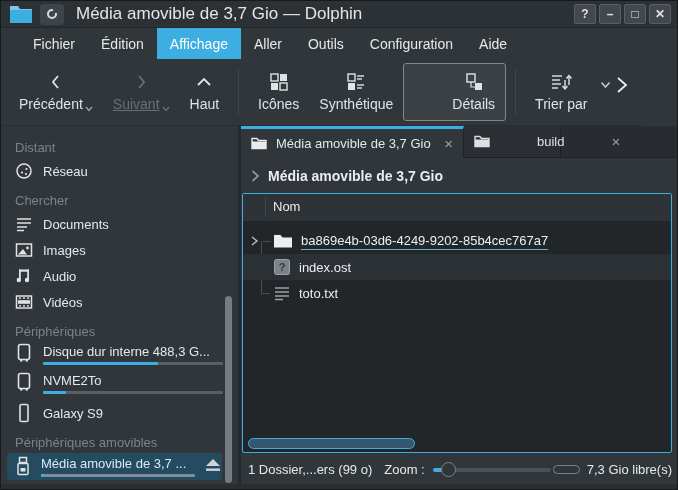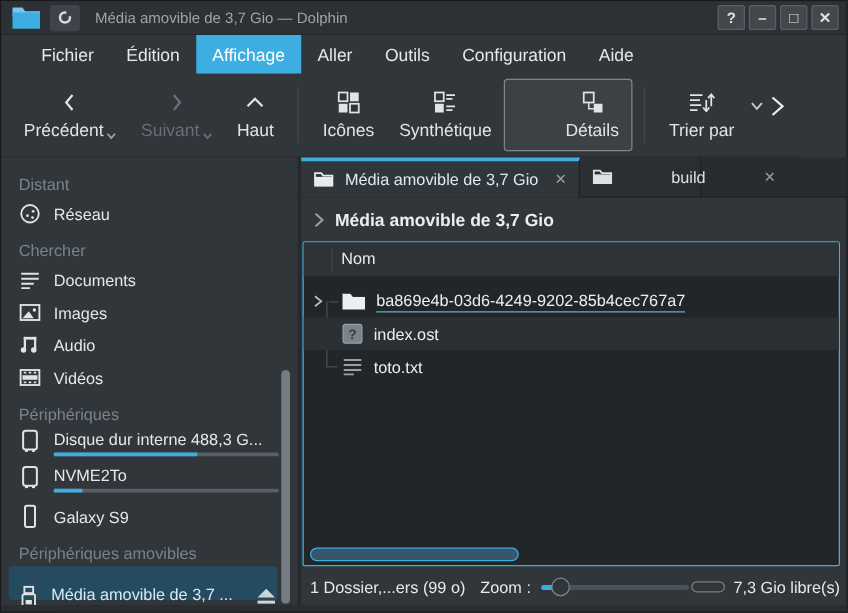--- a/index.html
+++ b/index.html
@@ -10,40 +10,40 @@
     border:1px solid #17191b;
   }
   .icon { display:block; flex-shrink:0; }
 
   
   #titlebar { position:absolute; left:0; top:0; width:676px; height:27px;
     background:#2c3136; display:flex; align-items:center; border-bottom:1px solid #26292c; }
   .app-icon { margin-left:8px; }
   .win-badge { width:24px; height:21px; margin-left:7px; background:#3e4449;
     border-radius:3px; display:flex; align-items:center; justify-content:center; }
-  .tb-title { margin-left:12px; font-size:12px; color:#a3a3a3; }
+  .tb-title { margin-left:12px; font-size:17px; color:#e5e5e5; }
   .tb-btns { margin-left:auto; margin-right:6px; display:flex; gap:3px; }
   .tb-btn { width:22px; height:20px; background:#43484d; border:1px solid #595f64;
     border-radius:2px; display:flex; align-items:center; justify-content:center;
     font-size:12px; font-weight:bold; color:#dfe3e6; }
 
   
   #menubar { position:absolute; left:16px; top:27px; width:676px; height:31px;
     background:#31363b; display:flex; align-items:stretch; padding-left:3px; }
   .menu-item { display:flex; align-items:center; padding:0 13px; font-size:14px; color:#e6e9ea; }
   .menu-item.active { background:#3daee2; color:#ffffff; }
 
   
   #toolbar { position:absolute; left:0; top:58px; width:640px; height:67px;
     background:#31363b; display:flex; align-items:center; padding-left:8px;
     border-bottom:1px solid #2a2d31; }
   .tool-btn { display:flex; flex-direction:column; align-items:center; justify-content:center;
     height:58px; padding:0 10px; font-size:14px; color:#dfe4e7; position:relative; }
   .tool-btn .lbl-row { display:flex; align-items:flex-end; gap:2px; margin-top:4px; }
-  .tool-btn.disabled { color:#686f75; }
+  .tool-btn.disabled { color:#686f75;text-decoration:underline; }
   .tool-btn.pressed { background:#3c4146; border:1px solid #7f868c; border-radius:3px;padding-left:48px; }
   .tool-sep { width:1px; height:44px; background:#42474c; margin:0 9px; align-self:center; }
   .sort-caret { align-self:center; margin-left:2px; transform:translateY(-7px); }
   .overflow-btn { margin-left:auto; margin-right:13px; align-self:center; transform:translateY(-7px); }
 
   
   #sidebar { position:absolute; left:0; top:125px; width:237px; height:358px;
     padding-top:12px; background:#31363b; }
   .side-header { height:20px; line-height:20px; padding-left:14px; color:#7b838a;
     font-size:13px; margin-top:7px; }
@@ -51,21 +51,21 @@
   .side-item { height:26px; display:flex; align-items:center; padding-left:14px;
     gap:10px; color:#e4e8ea; font-size:13px; }
   .side-item .icon { color:#dfe3e6; }
   .device { height:29px; align-items:flex-start; padding-top:1px; }
   .dev-col { display:flex; flex-direction:column; width:182px; }
   .dev-label { font-size:13px; line-height:17px; white-space:nowrap; overflow:hidden; }
   .dev-bar { height:3px; width:180px; background:#585f66; border-radius:1px;
     margin-top:2px; position:relative; }
   .dev-bar .fill { position:absolute; left:0; top:0; bottom:0; background:#3daee2; border-radius:1px; }
   .removable { margin:0 16px 0 6px; border-radius:3px; background:#254b61;
-    height:27px; display:flex; align-items:flex-start; padding:14px 4px 0 8px; gap:10px; }
+    height:27px; display:flex; align-items:flex-start; padding:2px 4px 0 8px; gap:10px; }
   .removable .dev-label { color:#d9eaf5; }
   .removable .dev-bar { background:#7f8e98; width:154px; }
   .eject-btn { margin-left:auto; margin-top:3px; }
   #side-scrollbar { position:absolute; left:224px; top:295px; width:7px; height:187px;
     background:#747b81; border-radius:3.5px; }
   #vsep { position:absolute; left:237px; top:125px; width:3px; height:358px; background:#26292d; }
 
   
   #main { position:absolute; left:240px; top:125px; width:438px; height:358px; background:#31363b; }
 

